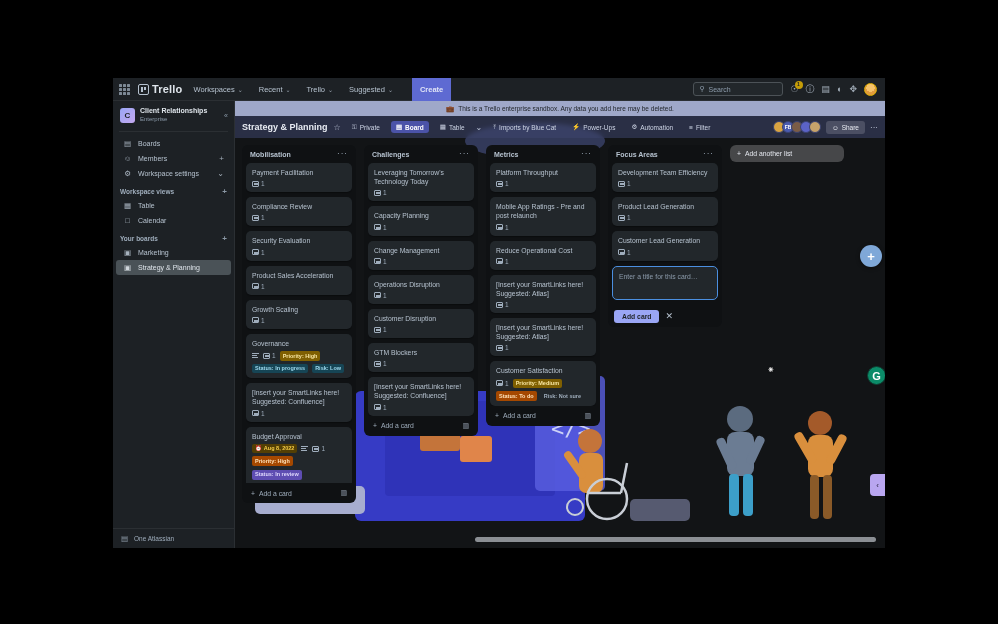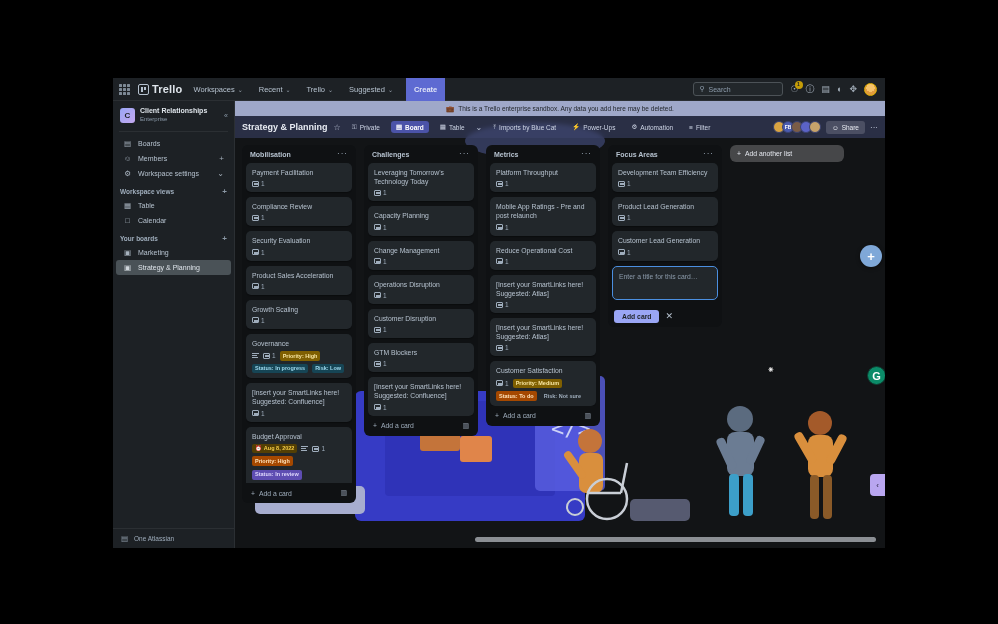--- a/index.html
+++ b/index.html
@@ -38,21 +38,21 @@
   .brand-mark::before{content:'';width:2px;height:5px;background:#b6c2cf;margin-right:1px;}
   .brand-mark::after{content:'';width:2px;height:3px;background:#b6c2cf;align-self:flex-start;margin-top:2px;}
   .brand-text{color:#dee4ea;font-size:11px;font-weight:bold;letter-spacing:.2px;}
   .navitem {
     color:#b6c2cf;font-size:7.5px;padding:3px 5px;border-radius:3px;
     display:flex;align-items:center;gap:3px;cursor:pointer;white-space:nowrap;
   }
   .caret{font-size:6px;opacity:.8;}
   .create-btn{
     background:#5e6ad2;color:#dfe3f7;font-size:7.5px;font-weight:bold;
-    padding:11px 8px;border-radius:3px;margin-left:2px;cursor:pointer;
+    padding:11px 8px;border-radius:3px;margin-left:8px;cursor:pointer;
   }
   .nav-right{margin-left:auto;display:flex;align-items:center;gap:7px;padding-right:2px;}
   .searchbox{
     width:90px;height:14px;background:#22272b;border:1px solid #4c5257;border-radius:3px;
     display:flex;align-items:center;gap:4px;padding:0 5px;color:#8c9bab;font-size:7px;cursor:text;
   }
   .nav-ic{position:relative;color:#b6c2cf;font-size:9px;opacity:.85;cursor:pointer;line-height:1;}
   .badge-dot{
     position:absolute;top:-4px;right:-4px;background:#e2b203;color:#1d2125;
     font-size:5px;font-weight:bold;border-radius:6px;min-width:8px;height:8px;

